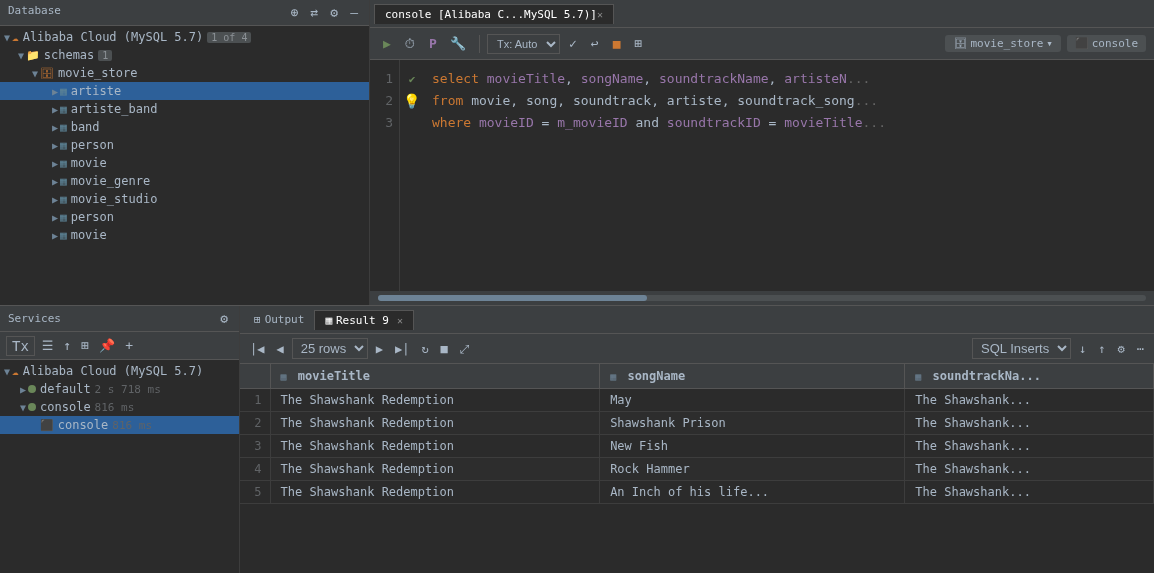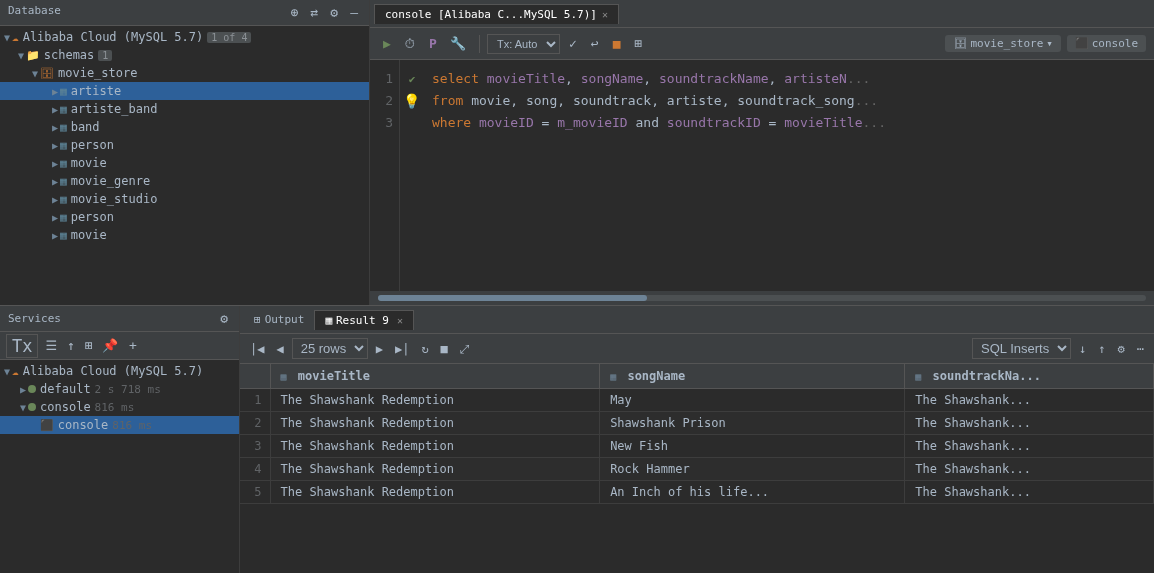--- a/index.html
+++ b/index.html
@@ -19,21 +19,21 @@
     .tree-item { display: flex; align-items: center; padding: 2px 4px; cursor: pointer; white-space: nowrap; }
     .tree-item.selected { background: #2d6099; }
     .tree-arrow { color: #6d8396; margin-right: 2px; font-size: 10px; cursor: pointer; }
     .tree-icon { margin-right: 4px; font-size: 11px; }
     .tree-label { font-size: 12px; }
     .tree-badge { background: #4c5052; color: #8c9196; font-size: 10px; padding: 0 4px; border-radius: 2px; margin-left: 4px; }
 
     
     .right-panel { flex: 1; background: #2b2b2b; display: flex; flex-direction: column; }
     .editor-tabs { background: #3c3f41; display: flex; align-items: center; border-bottom: 1px solid #555; height: 28px; padding: 0 4px; }
-    .editor-tab { background: #4c5052; color: #a9b7c6; padding: 3px 10px; font-size: 11px; border: 1px solid #555; border-bottom: none; margin-right: 0; cursor: pointer; display: flex; align-items: center; gap: 5px; }
+    .editor-tab { background: #4c5052; color: #a9b7c6; padding: 3px 10px; font-size: 11px; border: 1px solid #555; border-bottom: none; margin-right: 0; cursor: pointer; display: flex; align-items: center; }
     .editor-tab.active { background: #2b2b2b; color: #fff; }
     .tab-close { color: #888; font-size: 10px; }
 
     .editor-toolbar { background: #3c3f41; display: flex; align-items: center; padding: 2px 8px; gap: 4px; height: 32px; border-bottom: 1px solid #555; }
     .toolbar-btn { color: #a9b7c6; cursor: pointer; padding: 2px 5px; font-size: 13px; border-radius: 2px; }
     .toolbar-btn.green { color: #6a8759; }
     .toolbar-sep { width: 1px; height: 18px; background: #555; margin: 0 3px; }
     .toolbar-select { background: #3c3f41; color: #a9b7c6; border: 1px solid #555; padding: 2px 5px; font-size: 11px; cursor: pointer; }
     .toolbar-right { margin-left: auto; display: flex; align-items: center; gap: 6px; font-size: 11px; }
     .schema-badge { background: #4c5052; padding: 2px 8px; border-radius: 3px; font-size: 11px; display: flex; align-items: center; gap: 3px; }
@@ -275,21 +275,21 @@
 </div>
 
 <div class="bottom-area">
 
   <div class="services-panel">
     <div class="services-header">
       <span>Services</span>
       <span class="icon-btn">⚙</span>
     </div>
     <div class="services-toolbar">
-      <span class="icon-btn" style="font-size:17px; border:1px solid #555; padding:1px 5px; color:#a9b7c6;">Tx</span>
+      <span class="icon-btn" style="font-size:14px; border:1px solid #555; padding:1px 5px; color:#a9b7c6;">Tx</span>
       <span class="icon-btn">☰</span>
       <span class="icon-btn">↑</span>
       <span class="icon-btn">⊞</span>
       <span class="icon-btn">📌</span>
       <span class="icon-btn">+</span>
     </div>
     <div class="services-tree">
 
       <div class="tree-item" style="padding-left:4px;">
         <span class="tree-arrow">▼</span>

